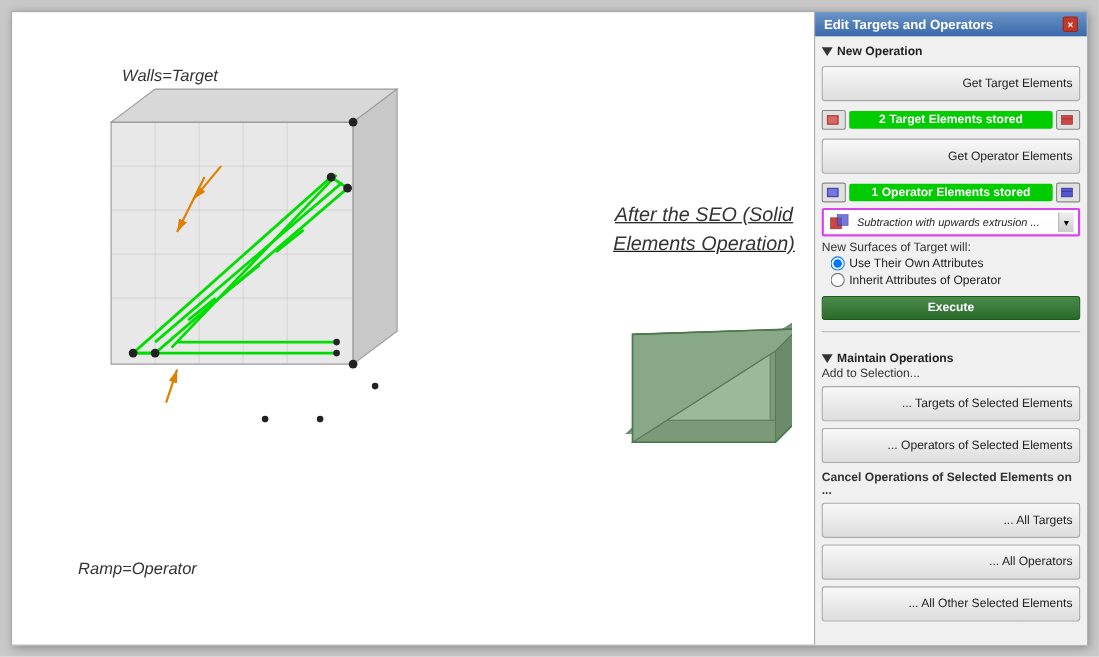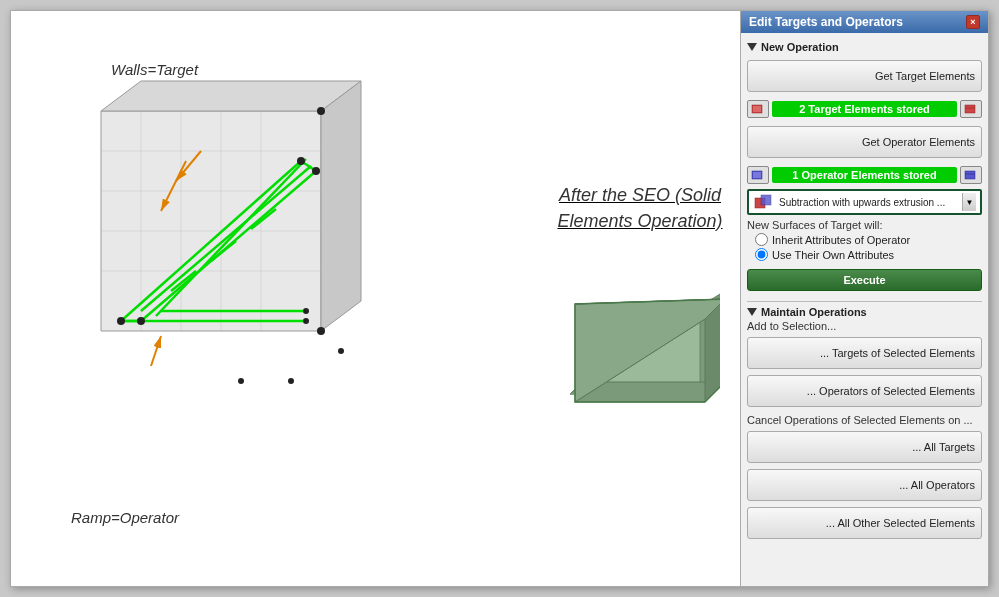--- a/index.html
+++ b/index.html
@@ -163,25 +163,26 @@
     }
     .choose-label {
       margin: 4px 0 2px 0;
       color: #333;
       font-size: 11px;
     }
     .operation-row {
       display: flex;
       align-items: center;
       background: #fff;
-      border: 2px solid #14532d;
+      border: 2px solid #d946ef;
       border-radius: 2px;
       padding: 2px 4px;
       margin: 2px 0;
       gap: 4px;
+      font-style: italic;
     }
     .operation-icon {
       width: 22px;
       height: 18px;
       display: flex;
       align-items: center;
       justify-content: center;
     }
     .operation-text {
       flex: 1;
@@ -232,31 +233,32 @@
       margin: 4px 0;
     }
     .maintain-header {
       display: flex;
       align-items: center;
       font-weight: bold;
       font-size: 11px;
       color: #222;
       margin: 6px 0 2px 0;
       border-top: 1px solid #bbb;
-      padding-top: 4px;
+      padding-top: 18px;
     }
     .add-selection-label {
       color: #333;
       font-size: 11px;
       margin: 2px 0;
     }
     .cancel-label {
       color: #333;
       font-size: 11px;
       margin: 4px 0 2px 0;
+      font-weight: bold;
     }
   </style>
 </head>
 <body>
 
 <div class="main-container">
 
   <div class="left-panel" style="flex:1;position:relative;">
 
     <div class="walls-label">Walls=Target</div>
@@ -429,26 +431,26 @@
         <span class="operation-text">Subtraction with upwards extrusion ...</span>
         <div class="dropdown-arrow">▼</div>
       </div>
 
       
       <div class="surfaces-label">New Surfaces of Target will:</div>
 
       
       <div class="radio-group">
         <div class="radio-row">
+          <input type="radio" name="surfaces" id="radio2" checked="" style="">
+          <label for="radio2">Use Their Own Attributes</label>
+        </div>
+        <div class="radio-row">
           <input type="radio" name="surfaces" id="radio1" style="">
           <label for="radio1">Inherit Attributes of Operator</label>
-        </div>
-        <div class="radio-row">
-          <input type="radio" name="surfaces" id="radio2" checked="" style="">
-          <label for="radio2">Use Their Own Attributes</label>
         </div>
       </div>
 
       
       <button class="execute-btn">Execute</button>
 
       
       <div class="maintain-header">
         <span class="triangle-icon"></span>
         <span>Maintain Operations</span>

